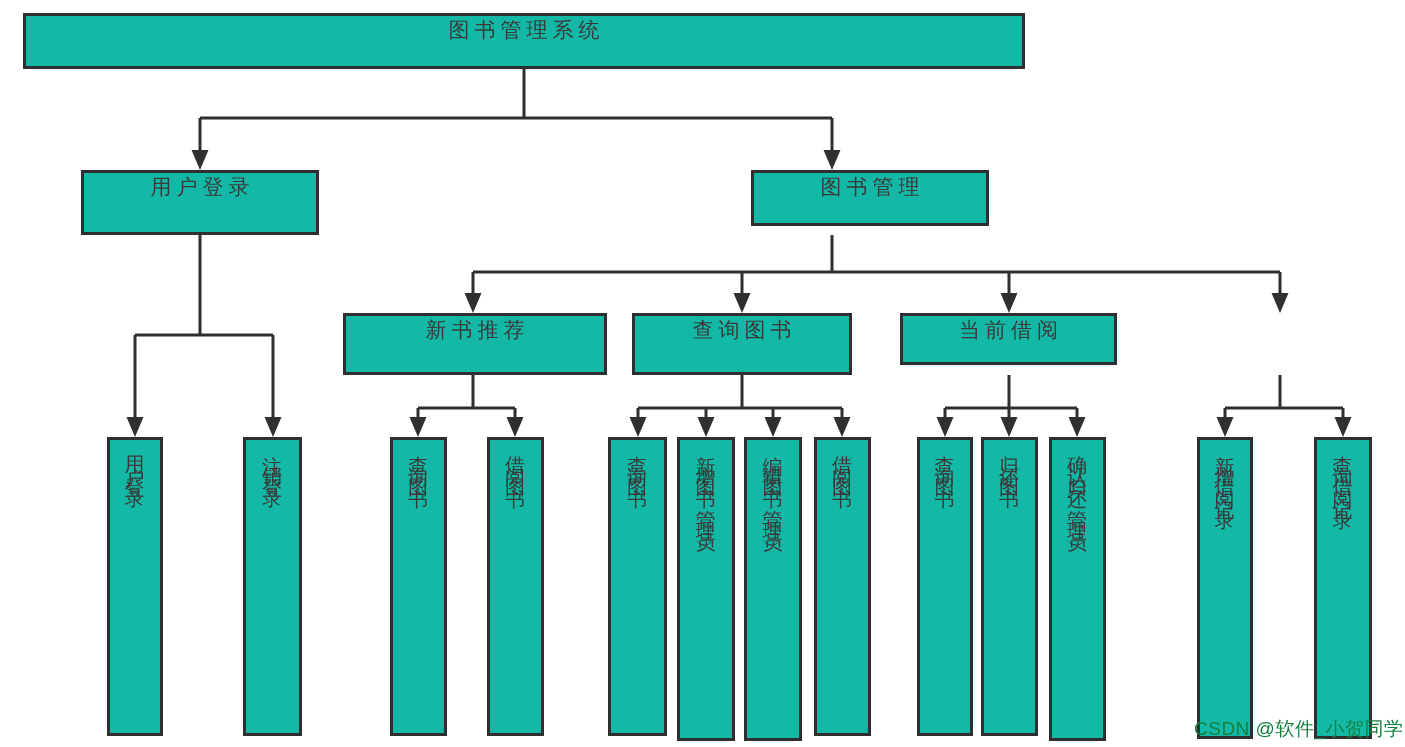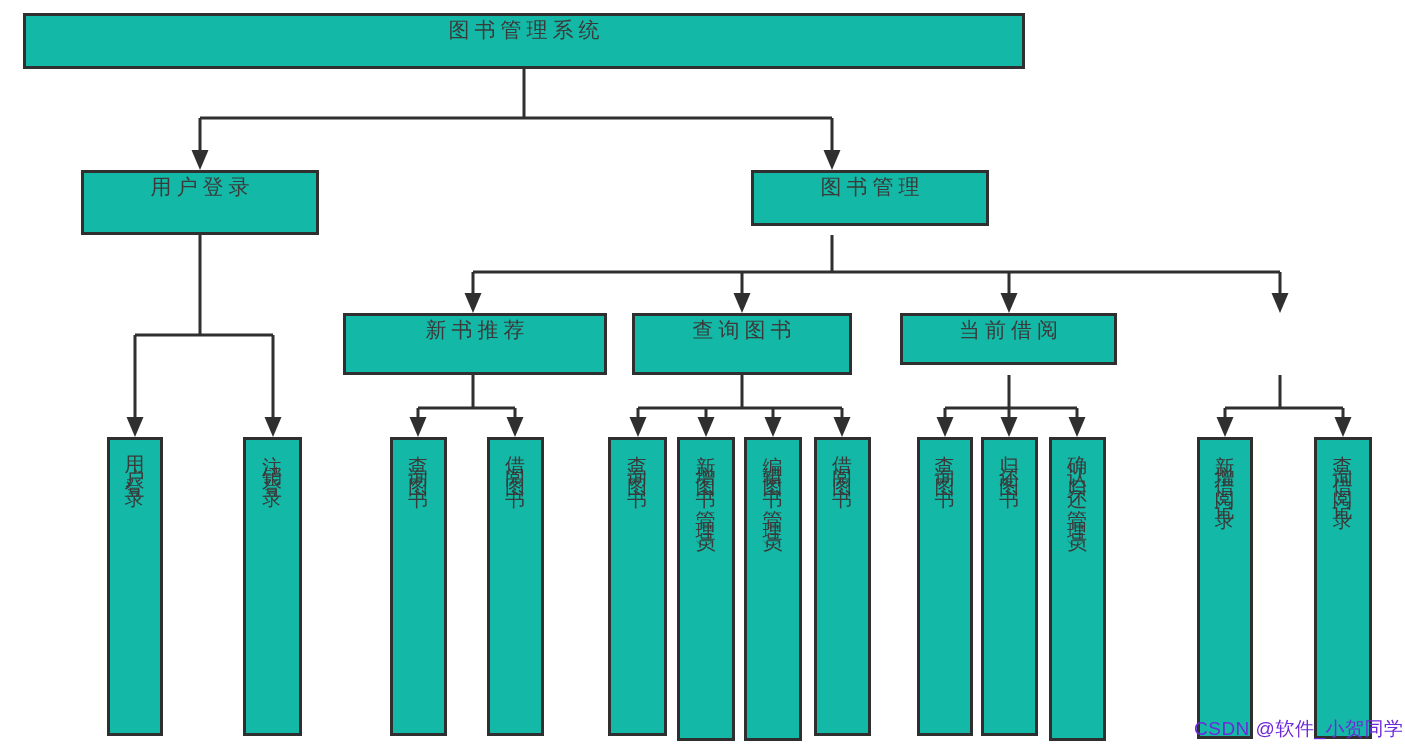--- a/index.html
+++ b/index.html
@@ -39,21 +39,21 @@
     font-size: 20px;
     letter-spacing: 11px;
     line-height: 1;
     white-space: nowrap;
   }
   .watermark {
     position: absolute;
     left: 1194px;
     top: 716px;
     font-size: 19px;
-    color: #6d28d9;
+    color: #15803d;
     letter-spacing: 0.5px;
     white-space: nowrap;
     z-index: 5;
   }
 </style>
 </head>
 <body>
 
 <div class="canvas">
 

